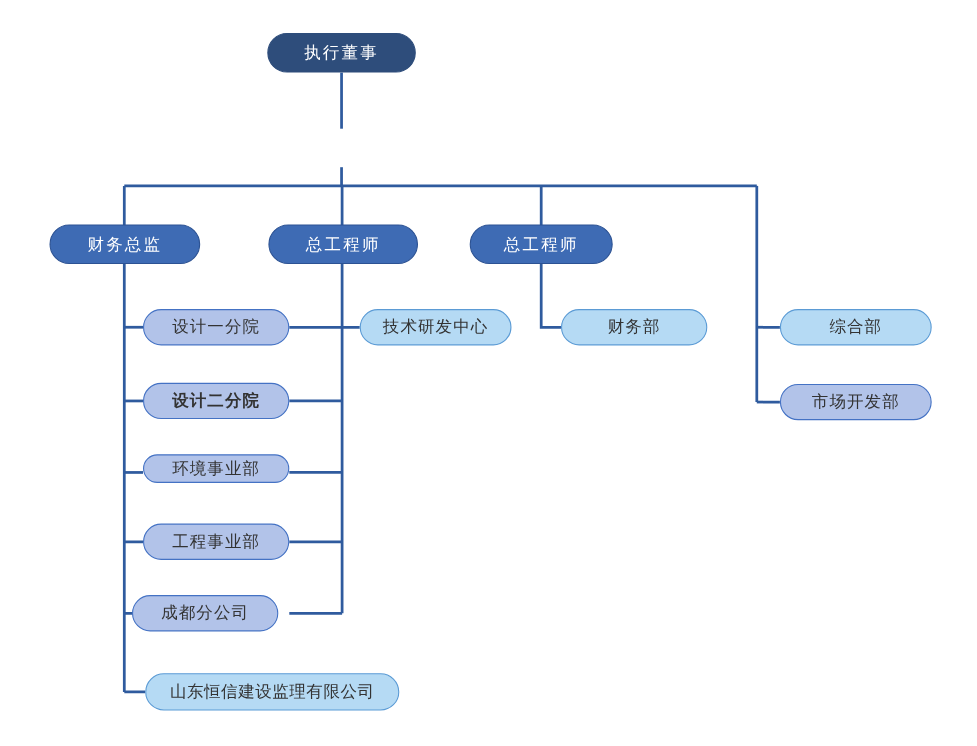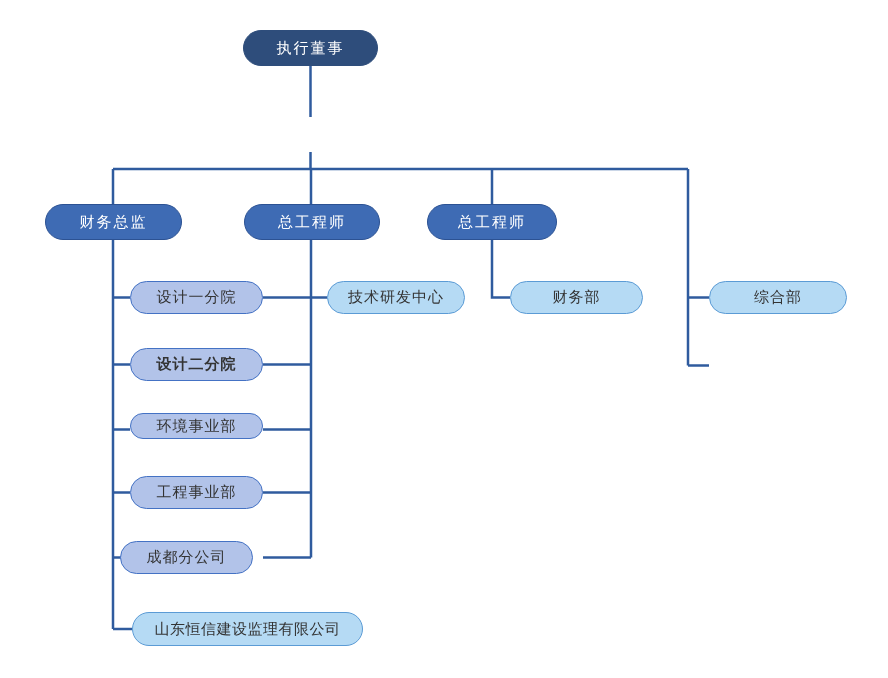--- a/index.html
+++ b/index.html
@@ -103,20 +103,21 @@
   <div class="node lavender" style="left:130px; top:281px; width:133px; height:33px;">设计一分院</div>
 
   <div class="node sky" style="left:327px; top:281px; width:138px; height:33px;">技术研发中心</div>
 
   <div class="node sky" style="left:510px; top:281px; width:133px; height:33px;">财务部</div>
 
   <div class="node sky" style="left:709px; top:281px; width:138px; height:33px;">综合部</div>
 
   <div class="node lavender" style="left:130px; top:348px; width:133px; height:33px;font-weight:bold;">设计二分院</div>
 
+  <div class="node lavender" style="left:709px; top:349px; width:138px; height:33px;">市场开发部</div>
 
   <div class="node lavender" style="left:130px; top:413px; width:133px; height:26px;">环境事业部</div>
 
   <div class="node lavender" style="left:130px; top:476px; width:133px; height:33px;">工程事业部</div>
 
   <div class="node lavender" style="left:120px; top:541px; width:133px; height:33px;">成都分公司</div>
 
   <div class="node sky" style="left:132px; top:612px; width:231px; height:34px; letter-spacing:0.5px;">山东恒信建设监理有限公司</div>
 
 </div>

